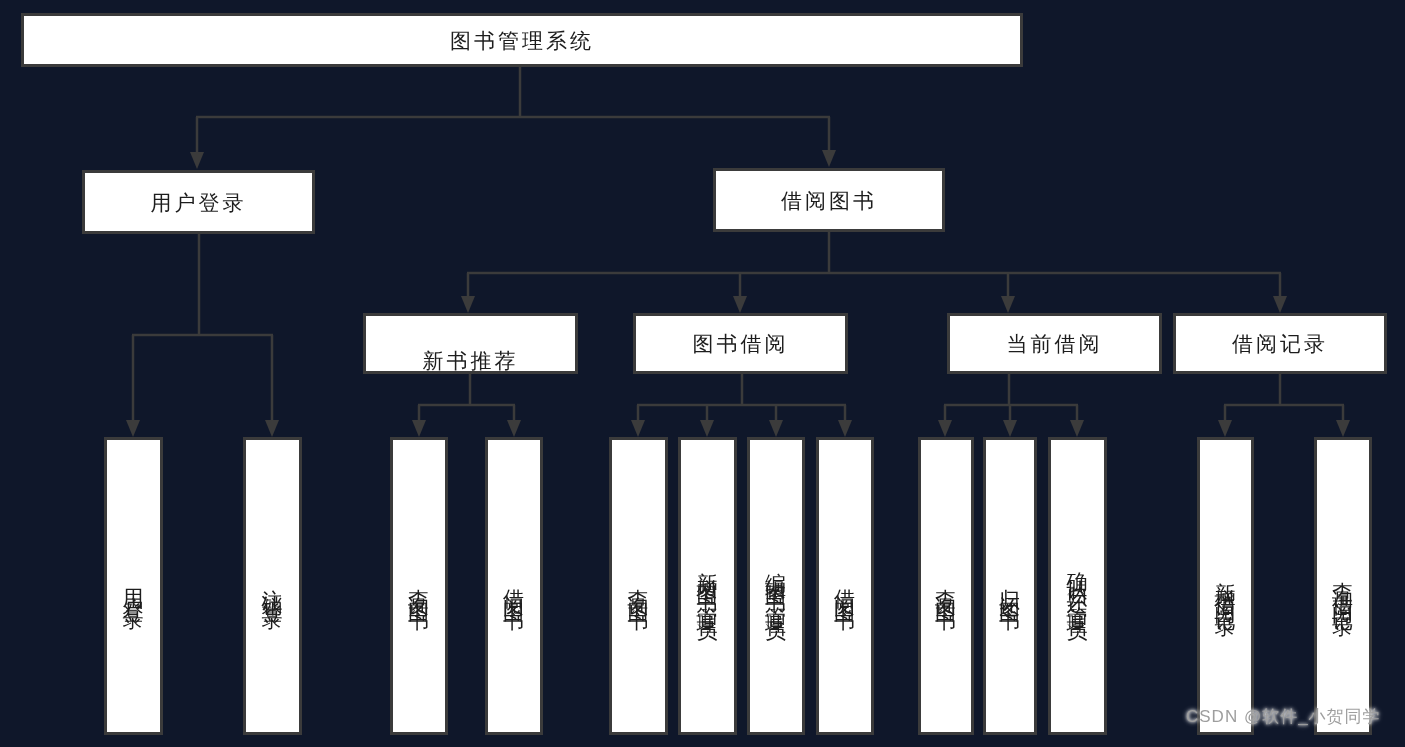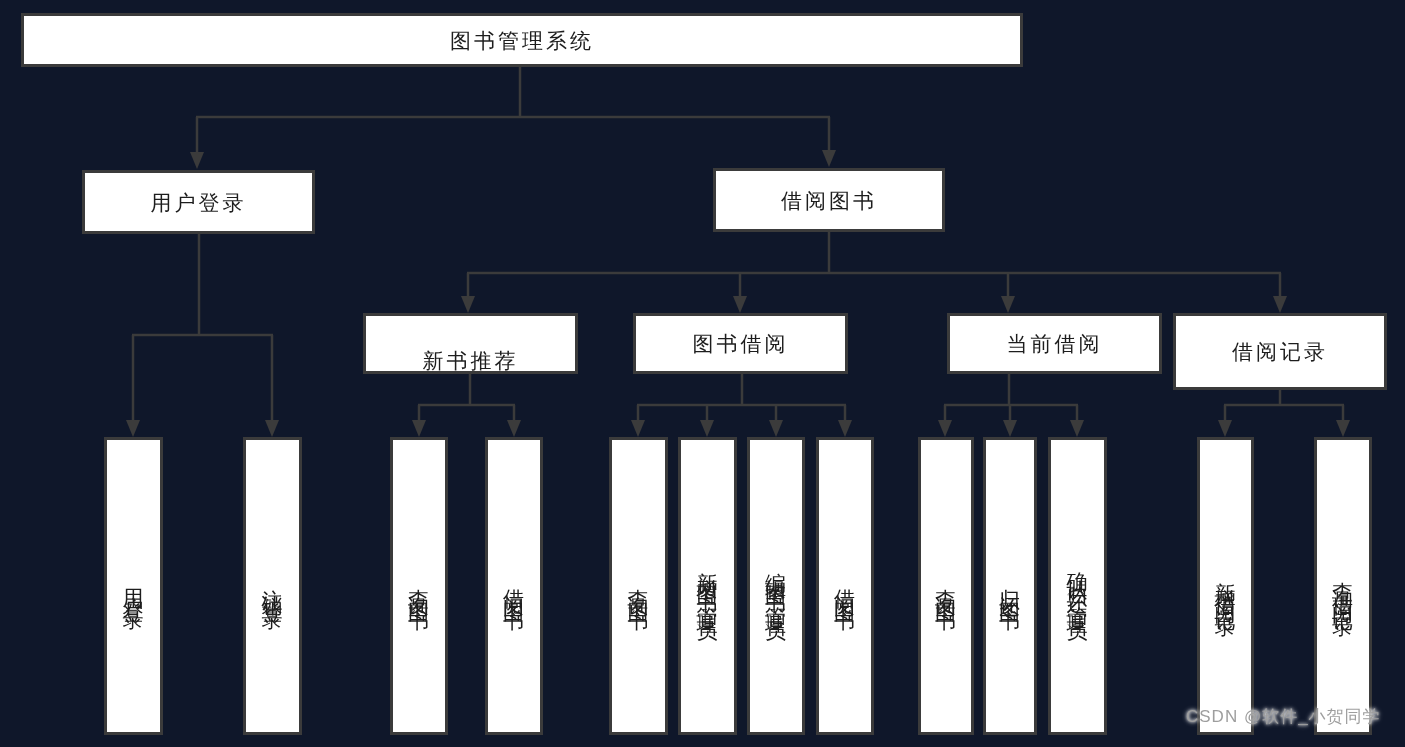--- a/index.html
+++ b/index.html
@@ -127,21 +127,21 @@
 
   <div class="box h" style="left:363px;top:313px;width:215px;height:61px;align-items:flex-end;">
     <span>新书推荐</span>
   </div>
   <div class="box h" style="left:633px;top:313px;width:215px;height:61px;">
     <span>图书借阅</span>
   </div>
   <div class="box h" style="left:947px;top:313px;width:215px;height:61px;">
     <span>当前借阅</span>
   </div>
-  <div class="box h" style="left:1173px;top:313px;width:214px;height:77px;">
+  <div class="box h" style="left:1173px;top:313px;width:214px;height:61px;">
     <span>借阅记录</span>
   </div>
 
   <div class="box v" style="left:104px;top:437px;width:59px;height:298px;">
     <span>用户登录</span>
   </div>
   <div class="box v" style="left:243px;top:437px;width:59px;height:298px;">
     <span>注销登录</span>
   </div>
   <div class="box v" style="left:390px;top:437px;width:58px;height:298px;">

